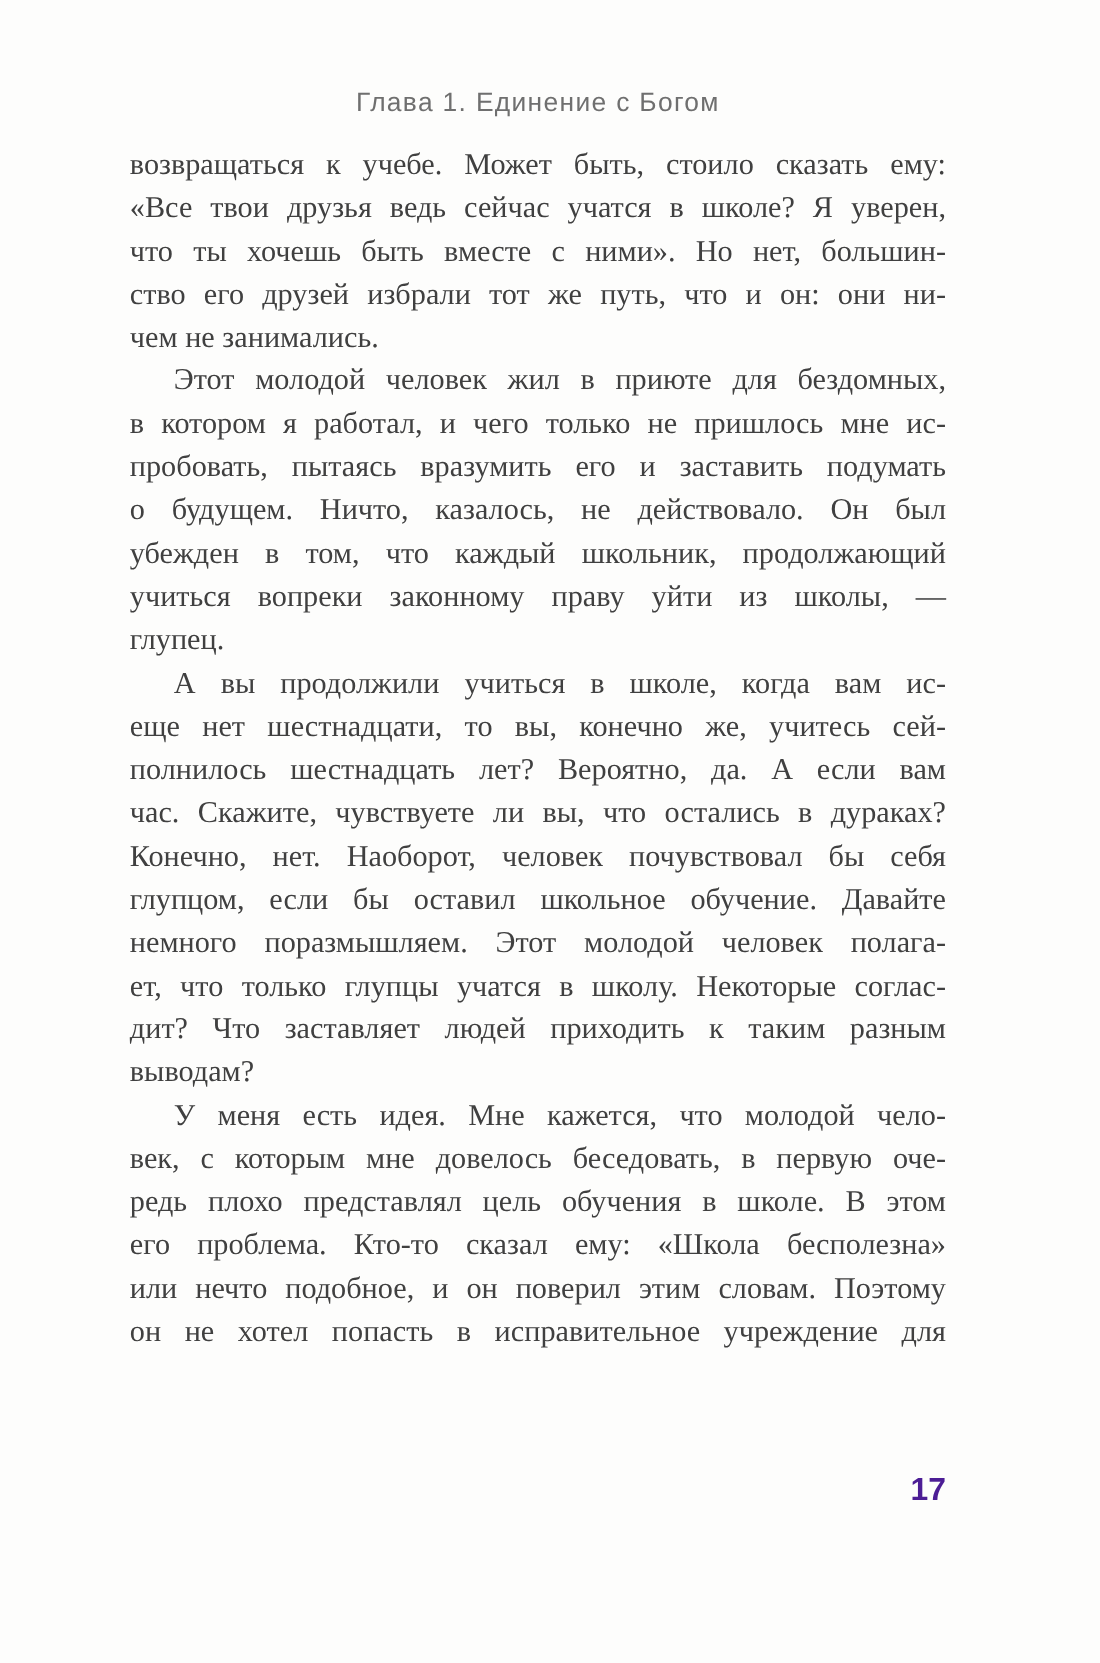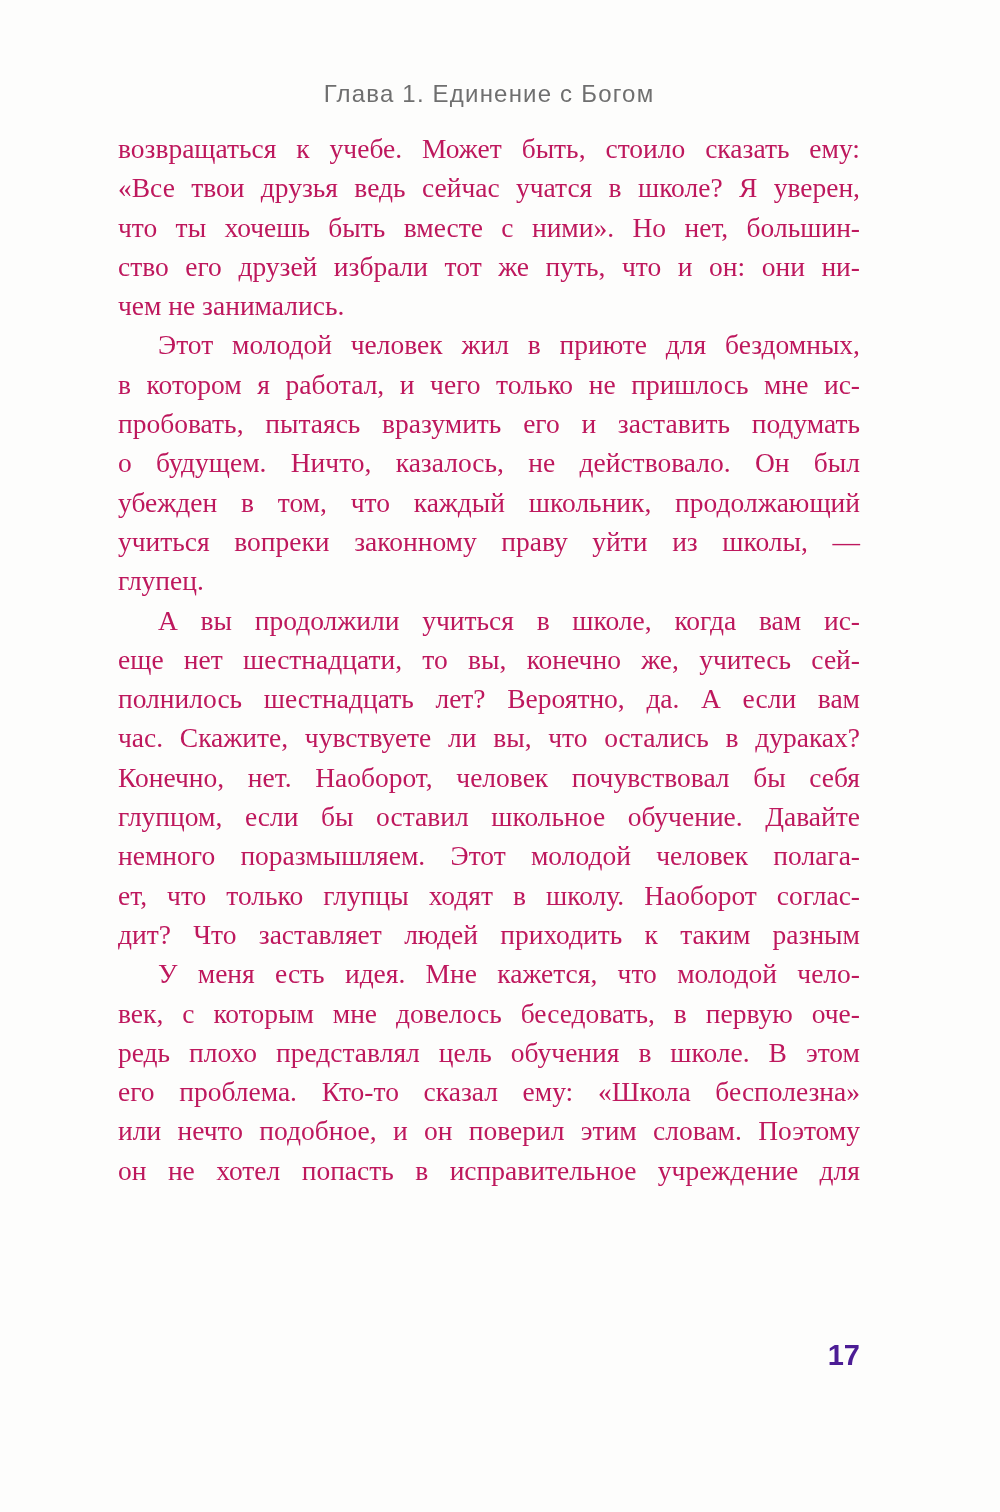--- a/index.html
+++ b/index.html
@@ -27,21 +27,21 @@
     font-size: 24px;
     letter-spacing: 1.2px;
     color: #6f6f6f;
   }
   .text-block {
     position: absolute;
     top: 129px;
     left: 118px;
     width: 742px;
     font-size: 27.5px;
-    color: #be185d;
+    color: #404040;
   }
   .line {
     height: 39.3px;
     line-height: 39.3px;
     text-align: justify;
     text-align-last: justify;
     white-space: nowrap; 
   }
   .line { white-space: normal; }
   .line.short {
@@ -82,22 +82,23 @@
       <div class="line">убежден в том, что каждый школьник, продолжающий</div>
       <div class="line">учиться вопреки законному праву уйти из школы, —</div>
       <div class="line short">глупец.</div>
       <div class="line indent">А вы продолжили учиться в школе, когда вам ис-</div>
       <div class="line">еще нет шестнадцати, то вы, конечно же, учитесь сей-</div>
       <div class="line">полнилось шестнадцать лет? Вероятно, да. А если вам</div>
       <div class="line">час. Скажите, чувствуете ли вы, что остались в дураках?</div>
       <div class="line">Конечно, нет. Наоборот, человек почувствовал бы себя</div>
       <div class="line">глупцом, если бы оставил школьное обучение. Давайте</div>
       <div class="line">немного поразмышляем. Этот молодой человек полага-</div>
-      <div class="line">ет, что только глупцы ходят в школу. Наоборот соглас-</div>
+      <div class="line">ет, что только глупцы учатся в школу. Некоторые соглас-</div>
       <div class="line">дит? Что заставляет людей приходить к таким разным</div>
+      <div class="line short">выводам?</div>
       <div class="line indent">У меня есть идея. Мне кажется, что молодой чело-</div>
       <div class="line">век, с которым мне довелось беседовать, в первую оче-</div>
       <div class="line">редь плохо представлял цель обучения в школе. В этом</div>
       <div class="line">его проблема. Кто-то сказал ему: «Школа бесполезна»</div>
       <div class="line">или нечто подобное, и он поверил этим словам. Поэтому</div>
       <div class="line">он не хотел попасть в исправительное учреждение для</div>
     </div>
 
   <div class="folio">17</div>
 </div>

